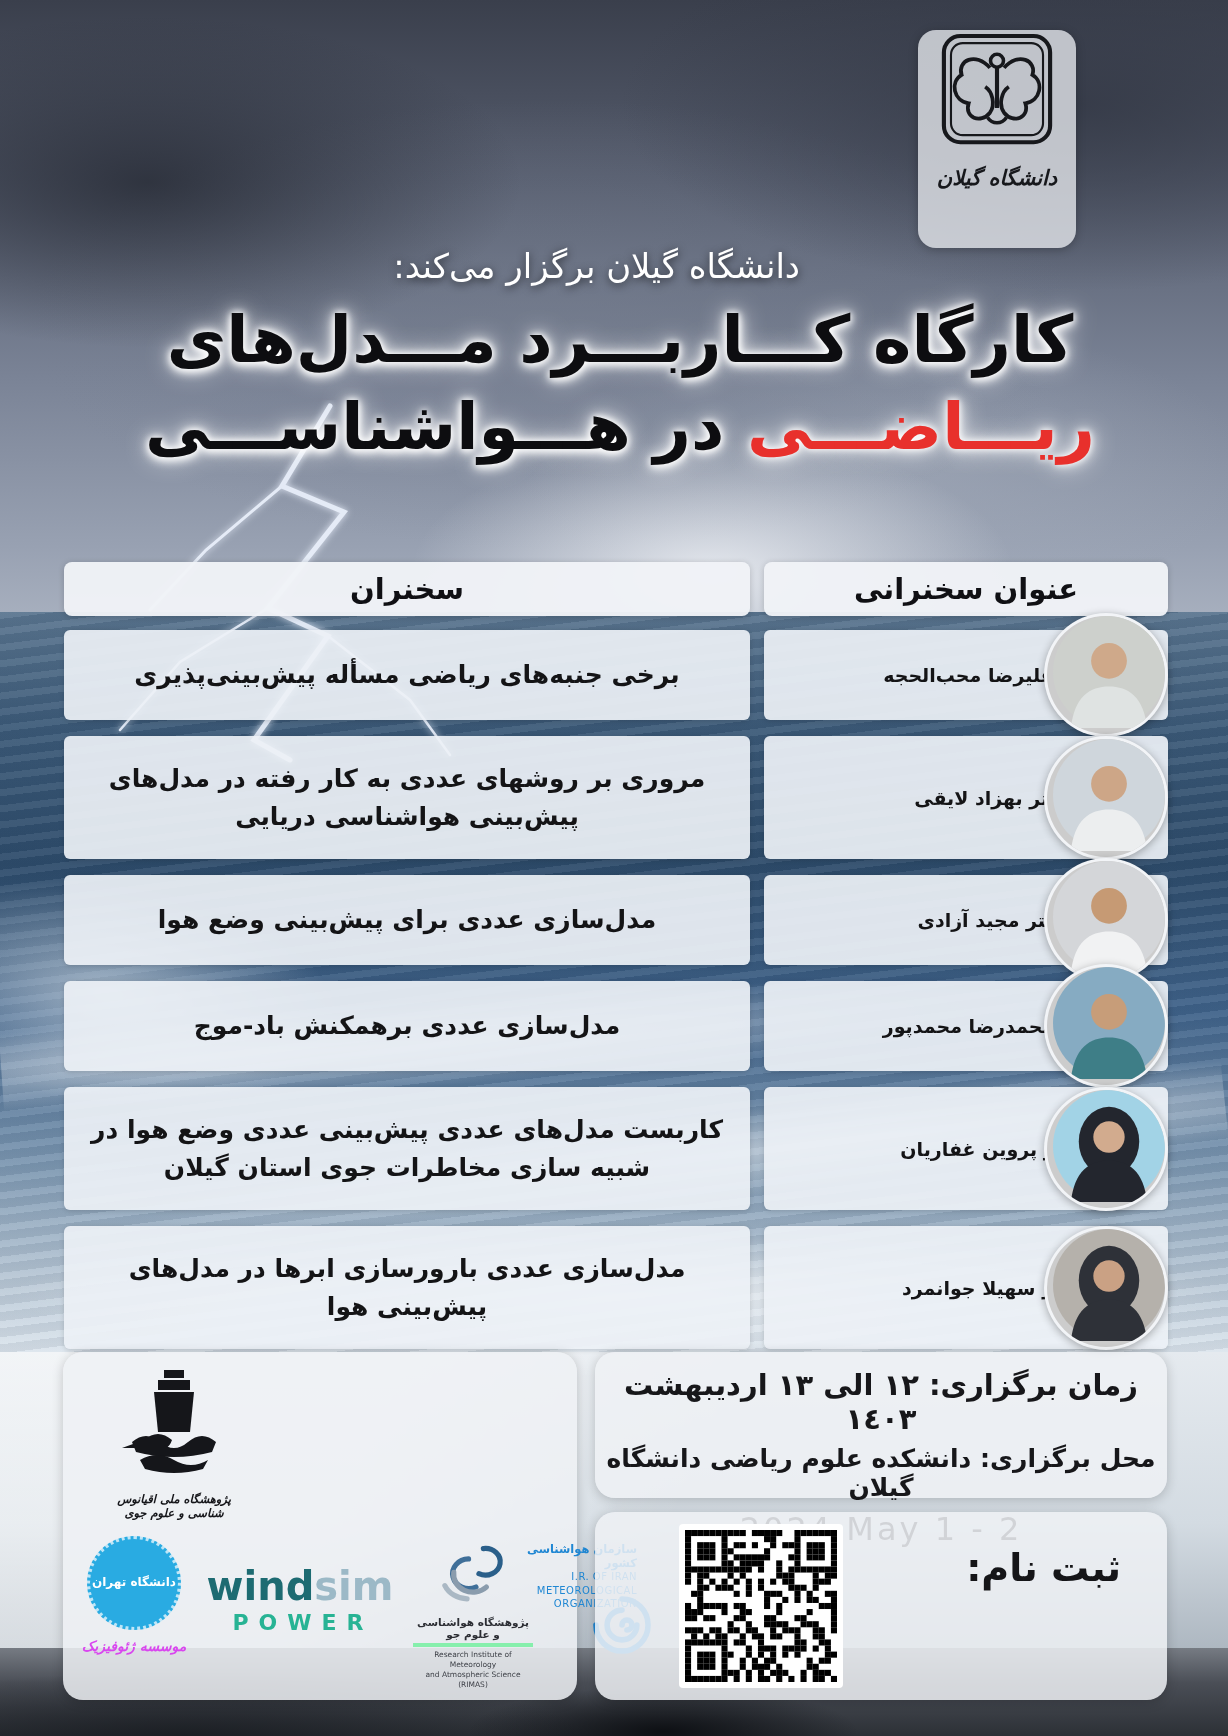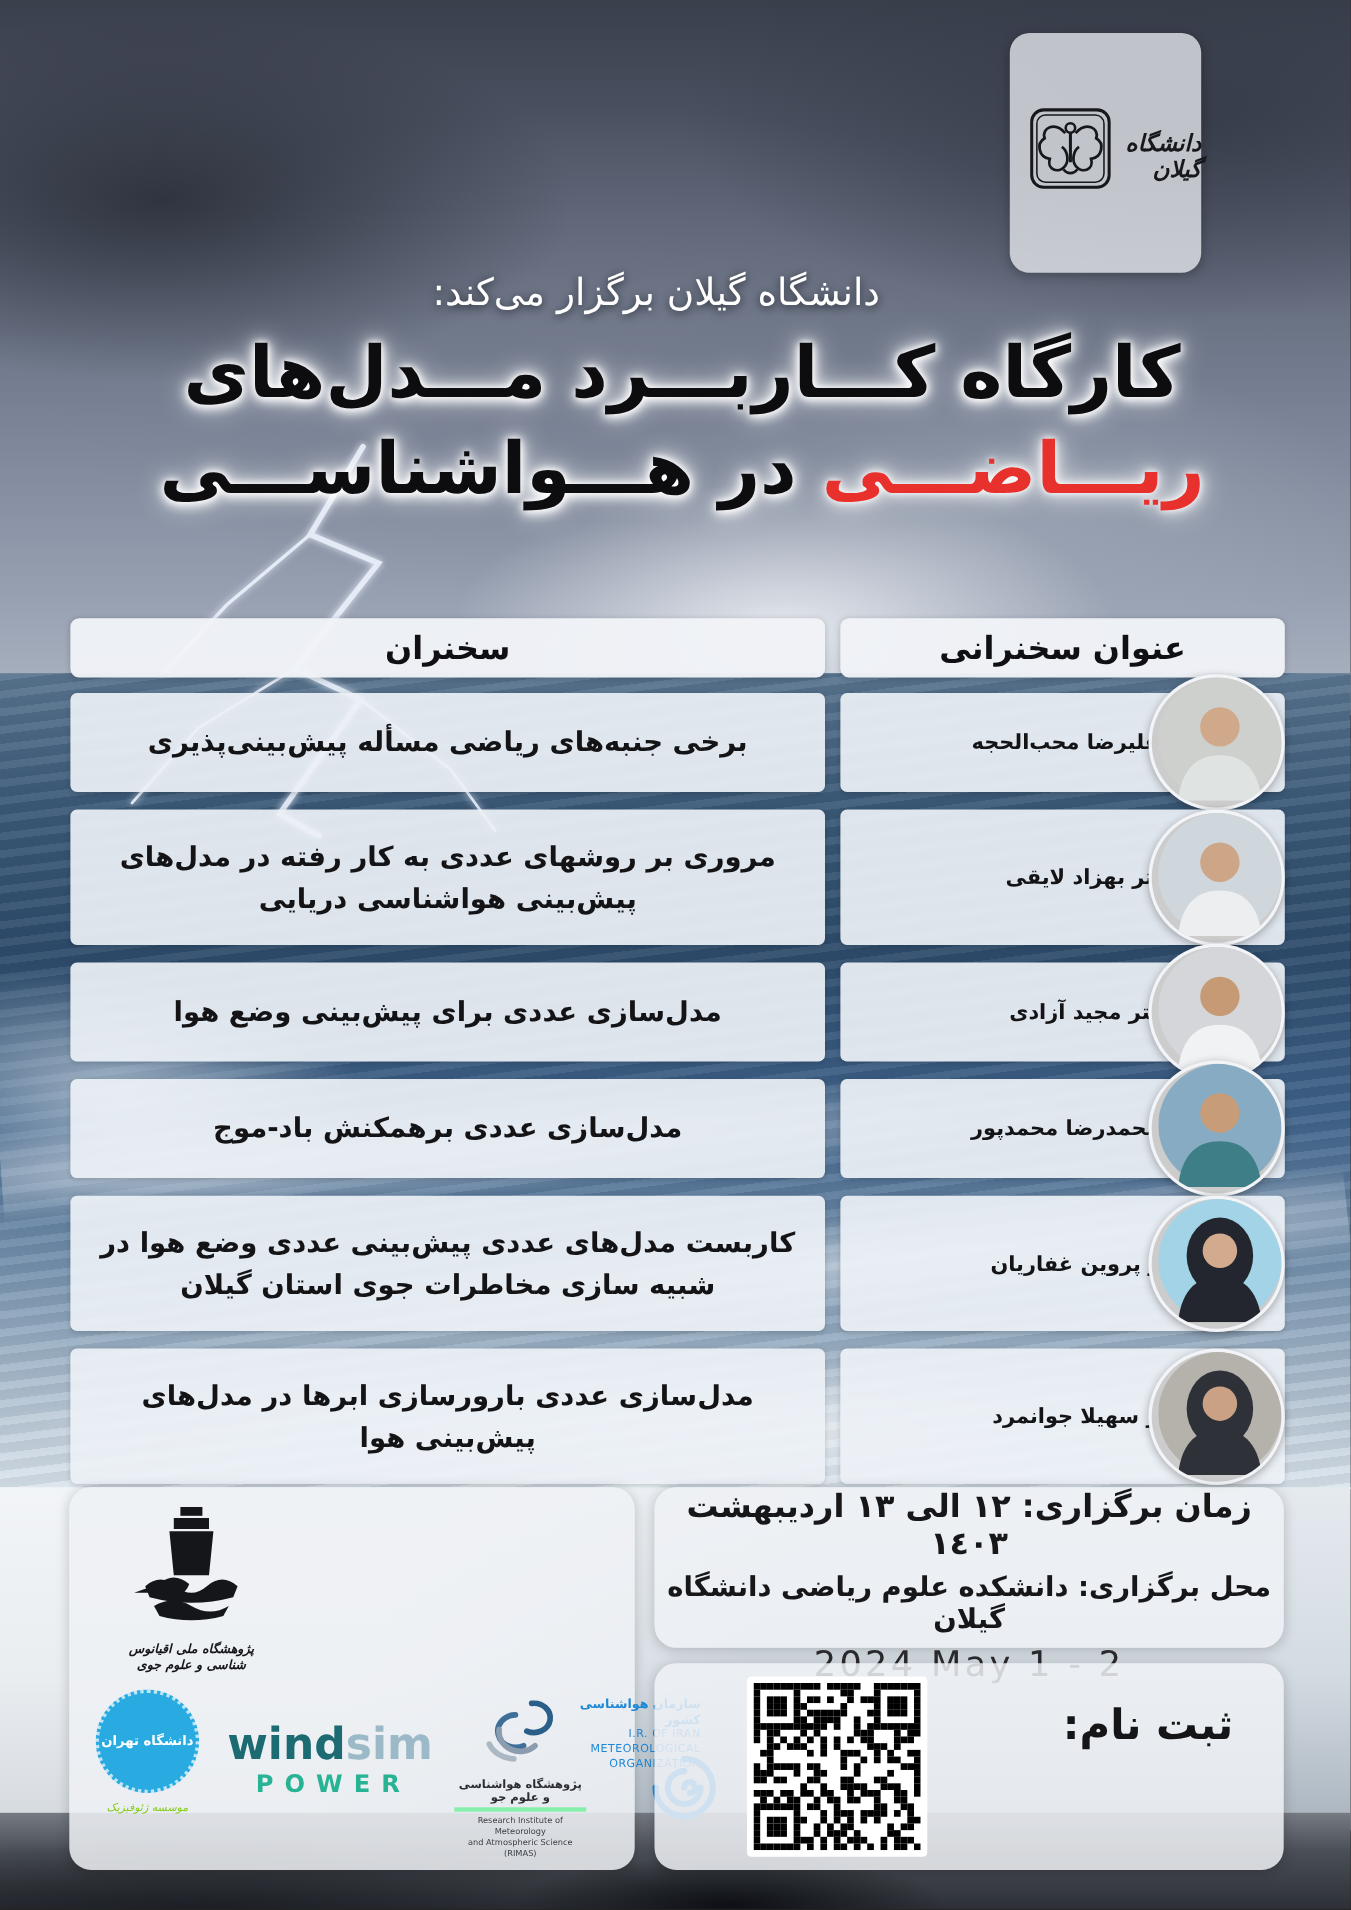--- a/index.html
+++ b/index.html
@@ -37,21 +37,21 @@
   .bg-beach{position:absolute;left:0;top:1648px;width:1228px;height:88px;
     background:
       radial-gradient(ellipse 260px 60px at 54% 95%, rgba(10,12,16,.9), rgba(10,12,16,0) 75%),
       radial-gradient(ellipse 500px 80px at 15% 100%, rgba(20,23,28,.7), rgba(20,23,28,0) 80%),
       linear-gradient(180deg,#767b83 0%,#4a4e56 40%,#2c3036 100%);}
   .lightning{position:absolute;left:30px;top:400px;z-index:1;opacity:.9;}
 
   
   .uog-panel{position:absolute;left:918px;top:30px;width:158px;height:218px;z-index:3;
     background:rgba(226,229,234,.8);border-radius:18px;box-shadow:0 2px 10px rgba(0,0,0,.25);
-    display:flex;flex-direction:row;align-items:center;padding-left:16px;}
+    display:flex;flex-direction:column;align-items:center;}
   .uog-caption{font-size:21px;font-weight:bold;font-style:italic;color:#17181c;margin-top:6px;direction:rtl;}
   .announce{position:absolute;left:300px;top:246px;width:500px;z-index:3;direction:rtl;text-align:right;
     color:#fff;font-size:34px;font-weight:500;text-shadow:0 2px 8px rgba(0,0,0,.65);}
   .title-block{position:absolute;left:70px;top:298px;width:1100px;z-index:3;direction:rtl;text-align:center;
     font-weight:bold;color:#0d0d10;line-height:1.28;
     text-shadow:0 0 6px #fff,0 0 14px #fff,0 0 26px rgba(255,255,255,.95),0 3px 10px rgba(255,255,255,.8);}
   .title-line1{font-size:65px;}
   .title-line2{font-size:65px;margin-top:4px;}
   .title-red{text-shadow:0 0 6px #fff,0 0 14px #fff,0 0 26px rgba(255,255,255,.95);}
 
@@ -71,33 +71,33 @@
   .avatar{position:absolute;right:0px;top:50%;transform:translateY(-50%);width:118px;height:118px;border-radius:50%;
     overflow:hidden;border:3px solid rgba(243,246,249,.95);box-shadow:0 2px 8px rgba(0,0,0,.3);background:#ccc;}
   .avatar svg{display:block;}
 
   
   .panel{position:absolute;background:rgba(238,241,245,.85);border-radius:20px;z-index:3;
     box-shadow:0 2px 12px rgba(0,0,0,.2);}
   .p-sponsors{left:63px;top:1352px;width:514px;height:348px;}
   .p-info{left:595px;top:1352px;width:572px;height:146px;direction:rtl;text-align:center;color:#17171a;}
   .p-reg{left:595px;top:1512px;width:572px;height:188px;direction:rtl;}
-  .info-time{font-size:29px;font-weight:bold;}
+  .info-time{font-size:29px;font-weight:bold;margin-top:16px;}
   .info-place{font-size:25px;font-weight:bold;margin-top:8px;}
   .info-date-en{font-size:32px;letter-spacing:3px;color:#2a2a2e;margin-top:8px;direction:ltr;}
   .reg-label{position:absolute;right:46px;top:34px;font-size:38px;font-weight:bold;color:#151518;}
   .qr-box{position:absolute;left:84px;top:12px;width:152px;height:152px;background:#fff;padding:6px;border-radius:4px;}
 
   
   .sp-ship{position:absolute;left:36px;top:16px;width:150px;text-align:center;}
   .sp-ship-cap{font-size:11.5px;font-weight:bold;font-style:italic;color:#15161a;direction:rtl;margin-top:2px;}
   .sp-ut{position:absolute;left:16px;top:184px;width:110px;text-align:center;}
   .ut-circle{width:88px;height:88px;border-radius:50%;margin:0 auto;background:#29abe2;border:3px dotted #bfe6f7;
     display:flex;align-items:center;justify-content:center;color:#fff;font-size:12px;font-weight:bold;direction:rtl;text-align:center;line-height:1.3;}
-  .sp-ut-cap{font-size:10px;font-weight:normal;font-style:italic;color:#84cc16;margin-top:8px;direction:rtl;}
+  .sp-ut-cap{font-size:14px;font-weight:bold;font-style:italic;color:#d946ef;margin-top:8px;direction:rtl;}
   .sp-windsim{position:absolute;left:132px;top:214px;width:210px;text-align:center;}
   .ws-line1{font-size:40px;font-weight:bold;line-height:1;}
   .ws-wind{color:#1d6b72;}
   .ws-sim{color:#9cb9c7;}
   .ws-power{font-size:22px;font-weight:bold;letter-spacing:10px;color:#27b394;margin-top:4px;padding-left:6px;}
   .sp-rimas{position:absolute;left:350px;top:186px;width:120px;text-align:center;}
   .rimas-fa{font-size:10.5px;font-weight:bold;color:#2b2d33;direction:rtl;margin-top:4px;border-bottom:4px solid #86efac;padding-bottom:3px;}
   .rimas-en{font-size:7.5px;color:#3c3f46;margin-top:3px;line-height:1.35;}
   .sp-irimo{position:absolute;left:448px;top:190px;width:126px;text-align:right;color:#1f87d3;}
   .irimo-fa{font-size:11.5px;font-weight:bold;direction:rtl;}

